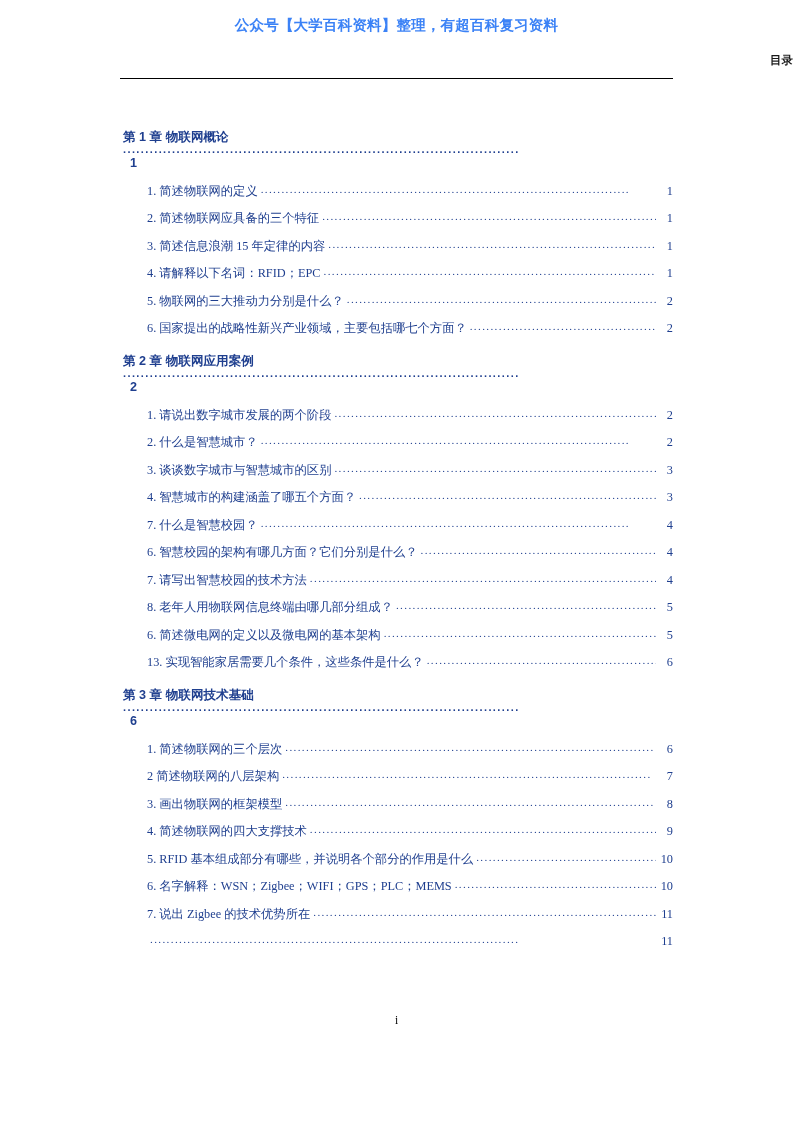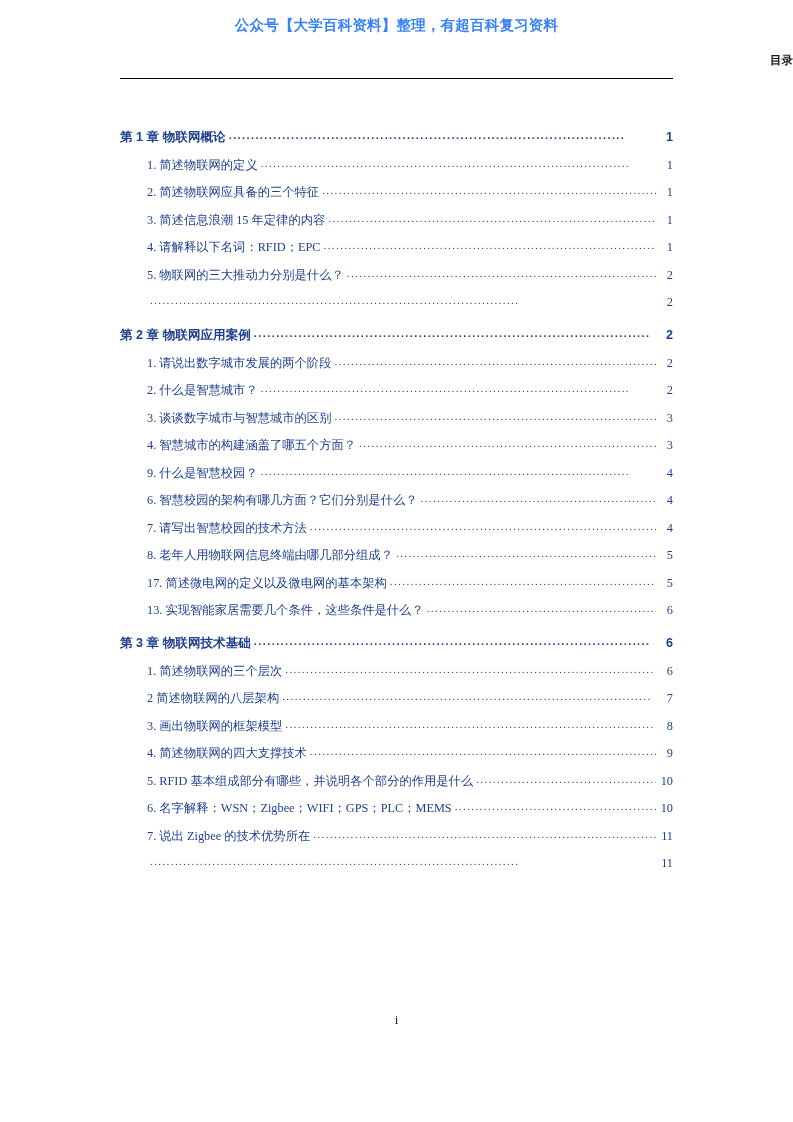--- a/index.html
+++ b/index.html
@@ -55,20 +55,21 @@
     line-height: 1.1;
     white-space: nowrap;
   }
   .toc-entry.level-1 {
     font-family: "Liberation Sans", "DejaVu Sans", sans-serif;
     font-weight: bold;
     font-size: 12.6px;
     margin-top: 19px;
     margin-bottom: 2px;
     padding-left: 0;
+    flex-direction: column;
   }
   .toc-entry.level-2 {
     font-family: "Liberation Serif", "DejaVu Serif", serif;
     font-weight: normal;
     margin-top: 14px;
     padding-left: 27px;
   }
   .toc-text {
     flex: 0 0 auto;
   }
@@ -134,20 +135,21 @@
         <span class="toc-text">4. 请解释以下名词：RFID；EPC</span>
         <span class="toc-dots">.........................................................................................</span>
         <span class="toc-page">1</span>
       </div>
       <div class="toc-entry level-2">
         <span class="toc-text">5. 物联网的三大推动力分别是什么？</span>
         <span class="toc-dots">.........................................................................................</span>
         <span class="toc-page">2</span>
       </div>
       <div class="toc-entry level-2">
+        <span class="toc-text">6. 国家提出的战略性新兴产业领域，主要包括哪七个方面？</span>
         <span class="toc-dots">.........................................................................................</span>
         <span class="toc-page">2</span>
       </div>
       <div class="toc-entry level-1">
         <span class="toc-text">第 2 章  物联网应用案例</span>
         <span class="toc-dots">.........................................................................................</span>
         <span class="toc-page">2</span>
       </div>
       <div class="toc-entry level-2">
         <span class="toc-text">1. 请说出数字城市发展的两个阶段</span>
@@ -163,41 +165,41 @@
         <span class="toc-text">3. 谈谈数字城市与智慧城市的区别</span>
         <span class="toc-dots">.........................................................................................</span>
         <span class="toc-page">3</span>
       </div>
       <div class="toc-entry level-2">
         <span class="toc-text">4. 智慧城市的构建涵盖了哪五个方面？</span>
         <span class="toc-dots">.........................................................................................</span>
         <span class="toc-page">3</span>
       </div>
       <div class="toc-entry level-2">
-        <span class="toc-text">9. 什么是智慧校园？</span>
+        <span class="toc-text">7. 什么是智慧校园？</span>
         <span class="toc-dots">.........................................................................................</span>
         <span class="toc-page">4</span>
       </div>
       <div class="toc-entry level-2">
         <span class="toc-text">6. 智慧校园的架构有哪几方面？它们分别是什么？</span>
         <span class="toc-dots">.........................................................................................</span>
         <span class="toc-page">4</span>
       </div>
       <div class="toc-entry level-2">
         <span class="toc-text">7. 请写出智慧校园的技术方法</span>
         <span class="toc-dots">.........................................................................................</span>
         <span class="toc-page">4</span>
       </div>
       <div class="toc-entry level-2">
         <span class="toc-text">8. 老年人用物联网信息终端由哪几部分组成？</span>
         <span class="toc-dots">.........................................................................................</span>
         <span class="toc-page">5</span>
       </div>
       <div class="toc-entry level-2">
-        <span class="toc-text">17. 简述微电网的定义以及微电网的基本架构</span>
+        <span class="toc-text">6. 简述微电网的定义以及微电网的基本架构</span>
         <span class="toc-dots">.........................................................................................</span>
         <span class="toc-page">5</span>
       </div>
       <div class="toc-entry level-2">
         <span class="toc-text">13. 实现智能家居需要几个条件，这些条件是什么？</span>
         <span class="toc-dots">.........................................................................................</span>
         <span class="toc-page">6</span>
       </div>
       <div class="toc-entry level-1">
         <span class="toc-text">第 3 章  物联网技术基础</span>

